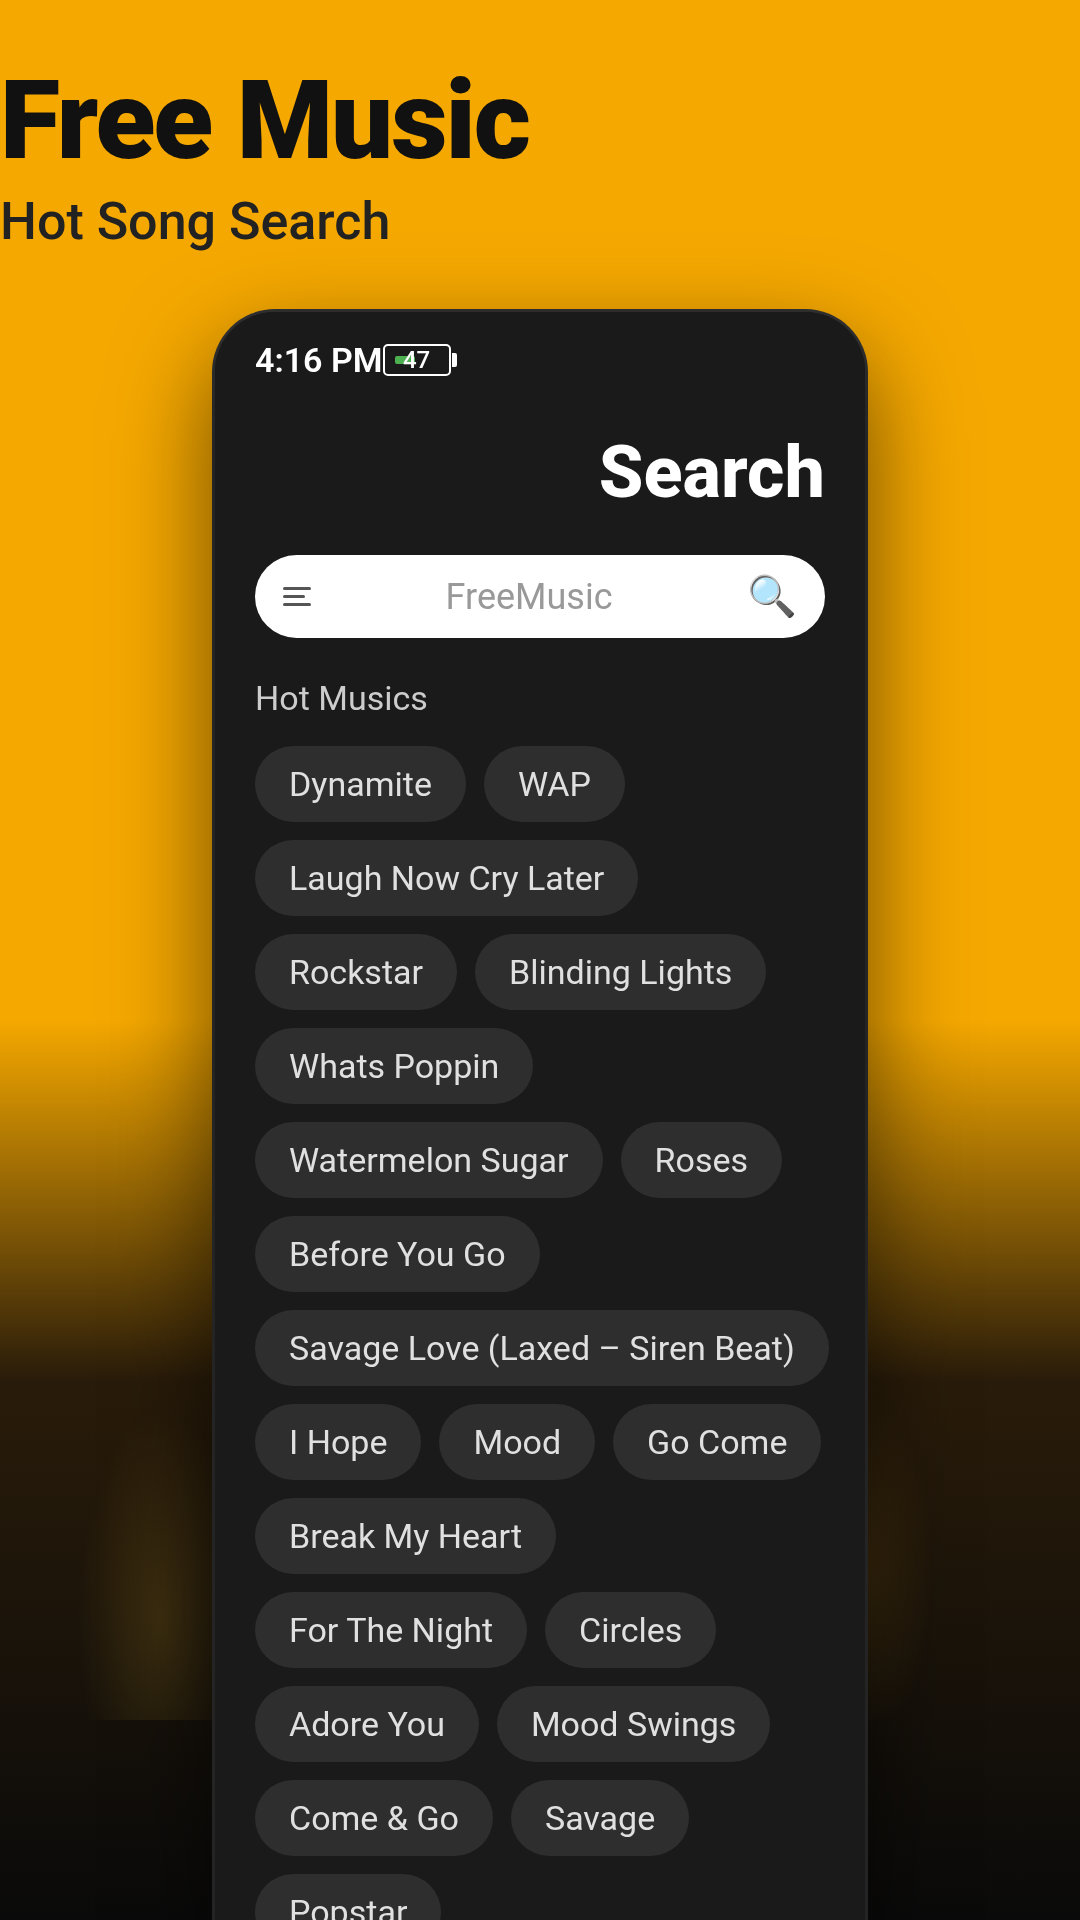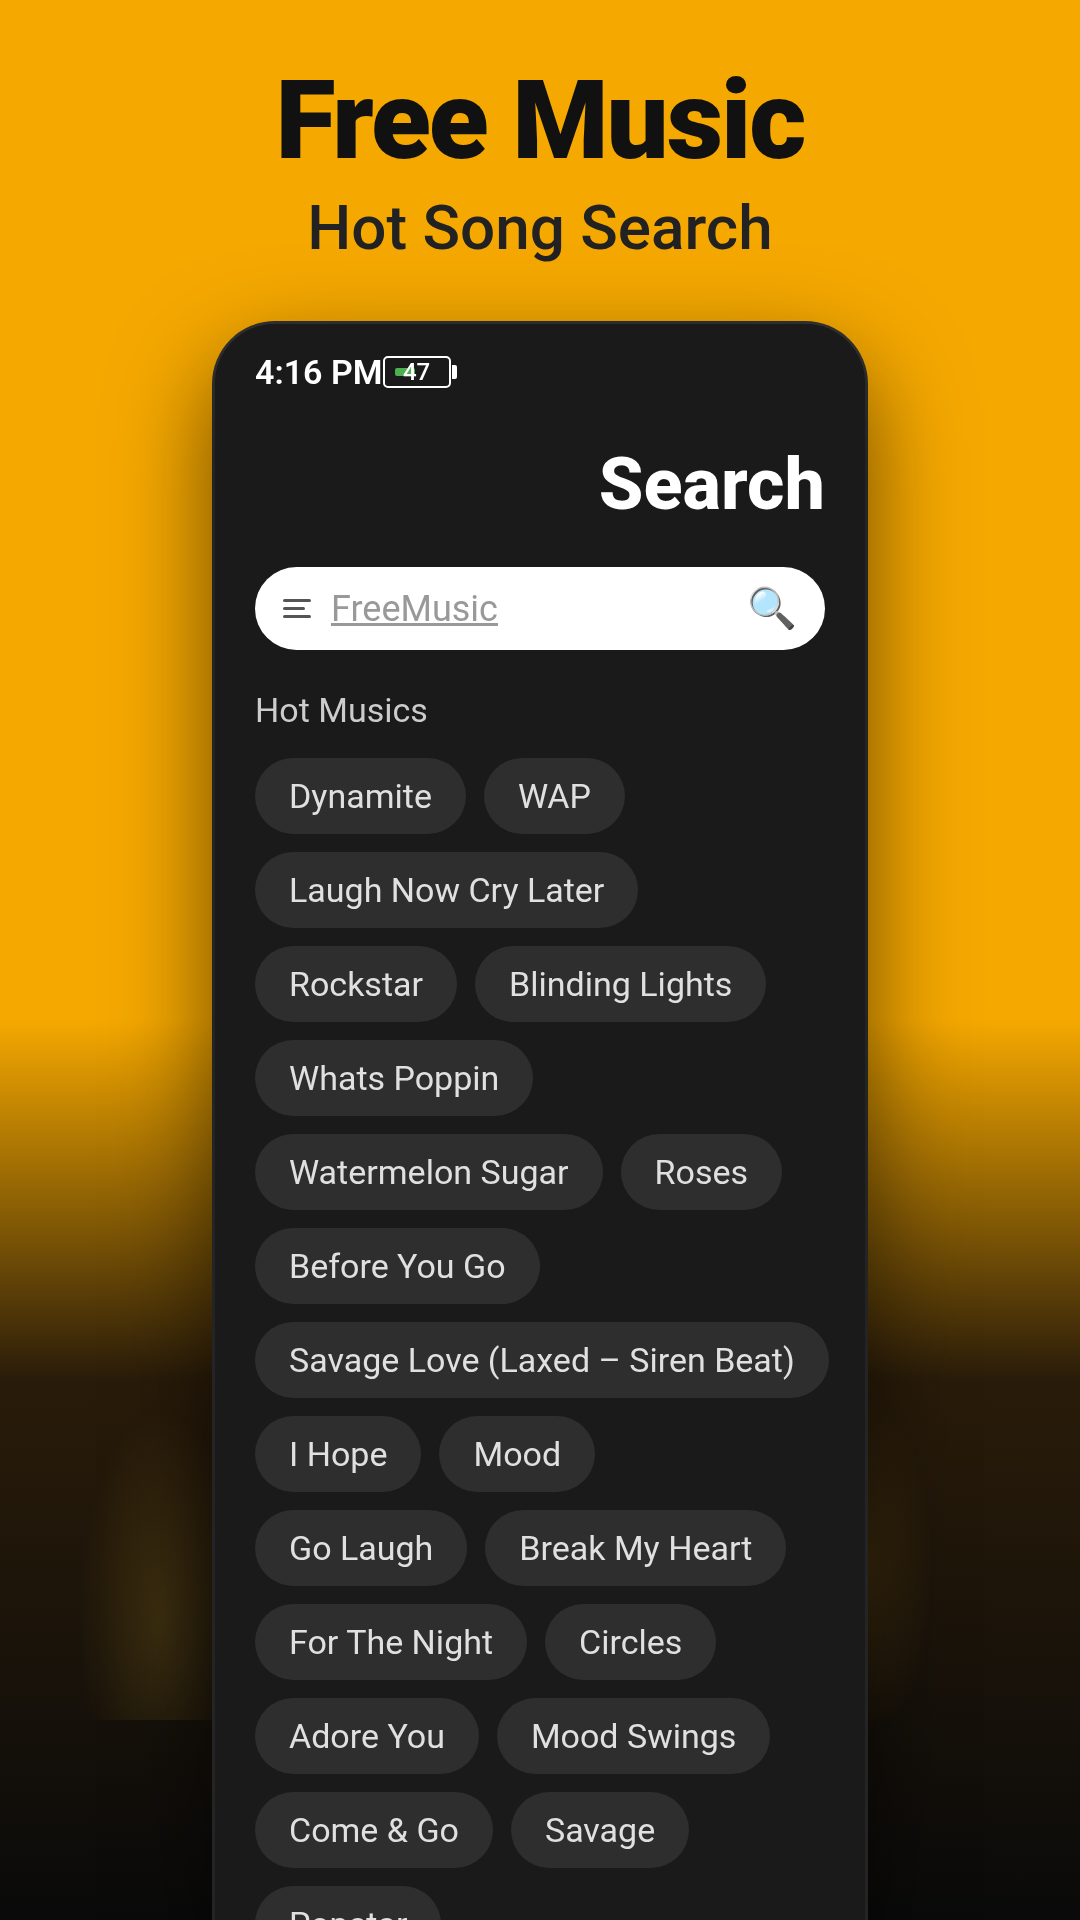--- a/index.html
+++ b/index.html
@@ -43,34 +43,34 @@
       background:
         radial-gradient(ellipse 120px 300px at 15% 80%, rgba(255,200,50,0.15) 0%, transparent 70%),
         radial-gradient(ellipse 100px 250px at 80% 70%, rgba(255,180,30,0.12) 0%, transparent 70%),
         radial-gradient(ellipse 80px 200px at 50% 90%, rgba(255,160,0,0.1) 0%, transparent 70%);
       z-index: 2;
     }
 
     .header-text {
       position: relative;
       z-index: 10;
-      text-align: center;
+      text-align: left;
       padding-top: 60px;
     }
 
     .header-title {
       font-size: 110px;
       font-weight: 900;
       color: #111;
       line-height: 1.1;
       letter-spacing: -2px;
     }
 
     .header-subtitle {
-      font-size: 62px;
+      font-size: 52px;
       font-weight: 500;
       color: #222;
       margin-top: 10px;
     }
 
     
     .phone-mockup {
       position: relative;
       z-index: 10;
       width: 650px;
@@ -184,21 +184,21 @@
     }
 
     .menu-icon span:nth-child(1) { width: 28px; }
     .menu-icon span:nth-child(2) { width: 22px; }
     .menu-icon span:nth-child(3) { width: 28px; }
 
     .search-input-placeholder {
       flex: 1;
       font-size: 36px;
       color: #999;
-      text-decoration: underline;
+      text-align: center;
     }
 
     .search-icon-btn {
       color: #f5a800;
       font-size: 40px;
       cursor: pointer;
       flex-shrink: 0;
     }
 
     
@@ -273,21 +273,21 @@
         <div class="tag">Laugh Now Cry Later</div>
         <div class="tag">Rockstar</div>
         <div class="tag">Blinding Lights</div>
         <div class="tag">Whats Poppin</div>
         <div class="tag">Watermelon Sugar</div>
         <div class="tag">Roses</div>
         <div class="tag">Before You Go</div>
         <div class="tag">Savage Love (Laxed – Siren Beat)</div>
         <div class="tag">I Hope</div>
         <div class="tag">Mood</div>
-        <div class="tag">Go Laugh</div>
+        <div class="tag">Go Come</div>
         <div class="tag">Break My Heart</div>
         <div class="tag">For The Night</div>
         <div class="tag">Circles</div>
         <div class="tag">Adore You</div>
         <div class="tag">Mood Swings</div>
         <div class="tag">Come &amp; Go</div>
         <div class="tag">Savage</div>
         <div class="tag">Popstar</div>
       </div>
 

